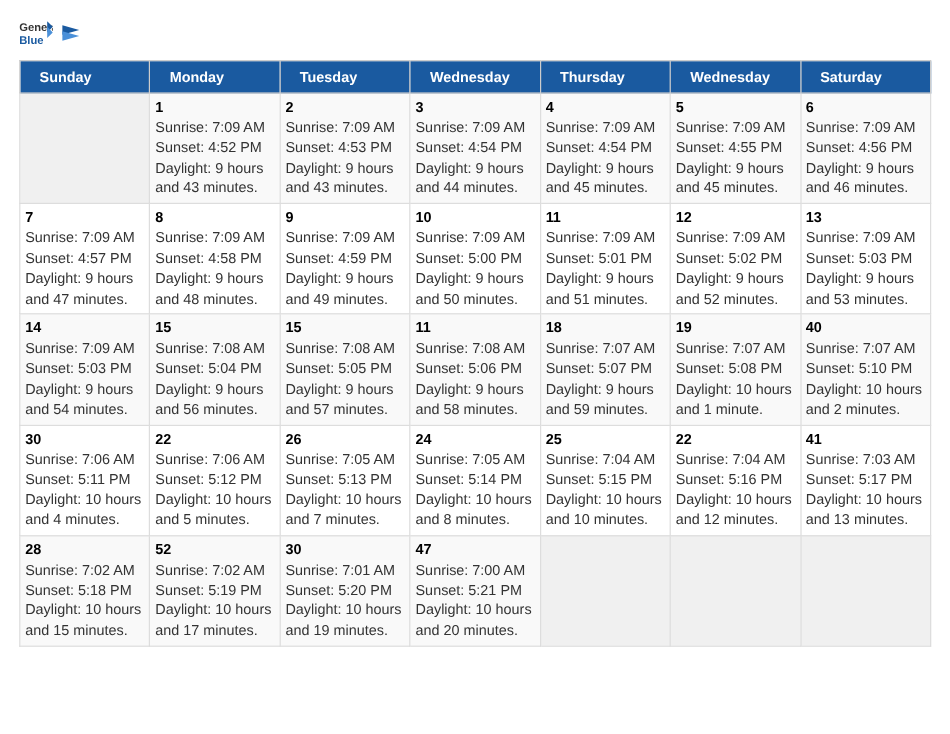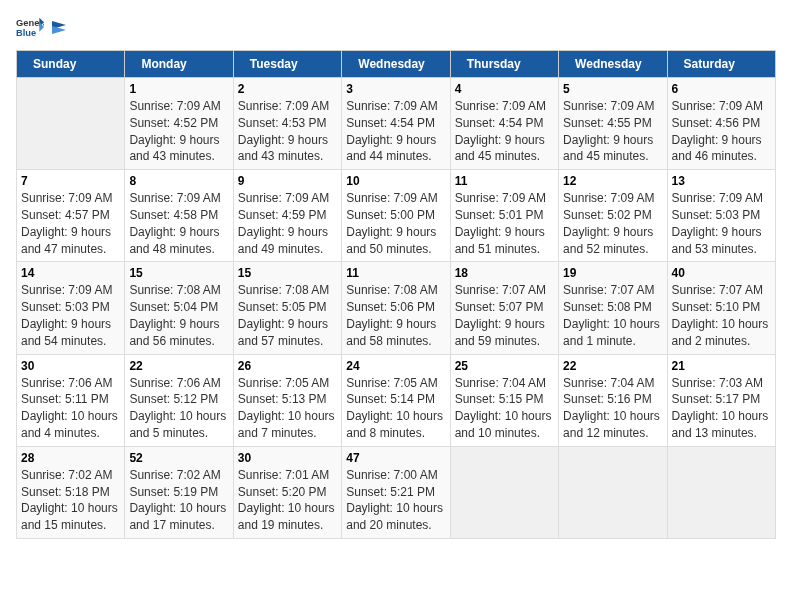--- a/index.html
+++ b/index.html
@@ -236,21 +236,21 @@
       </td>
         <td>
         <span class="day-number">25</span>
         <span class="day-info">Sunrise: 7:04 AM<br>Sunset: 5:15 PM<br>Daylight: 10 hours and 10 minutes.</span>
       </td>
         <td>
         <span class="day-number">22</span>
         <span class="day-info">Sunrise: 7:04 AM<br>Sunset: 5:16 PM<br>Daylight: 10 hours and 12 minutes.</span>
       </td>
         <td>
-        <span class="day-number">21</span>
+        <span class="day-number">41</span>
         <span class="day-info">Sunrise: 7:03 AM<br>Sunset: 5:17 PM<br>Daylight: 10 hours and 13 minutes.</span>
       </td>
       </tr>
       <tr>
         <td>
         <span class="day-number">28</span>
         <span class="day-info">Sunrise: 7:02 AM<br>Sunset: 5:18 PM<br>Daylight: 10 hours and 15 minutes.</span>
       </td>
         <td>
         <span class="day-number">52</span>

